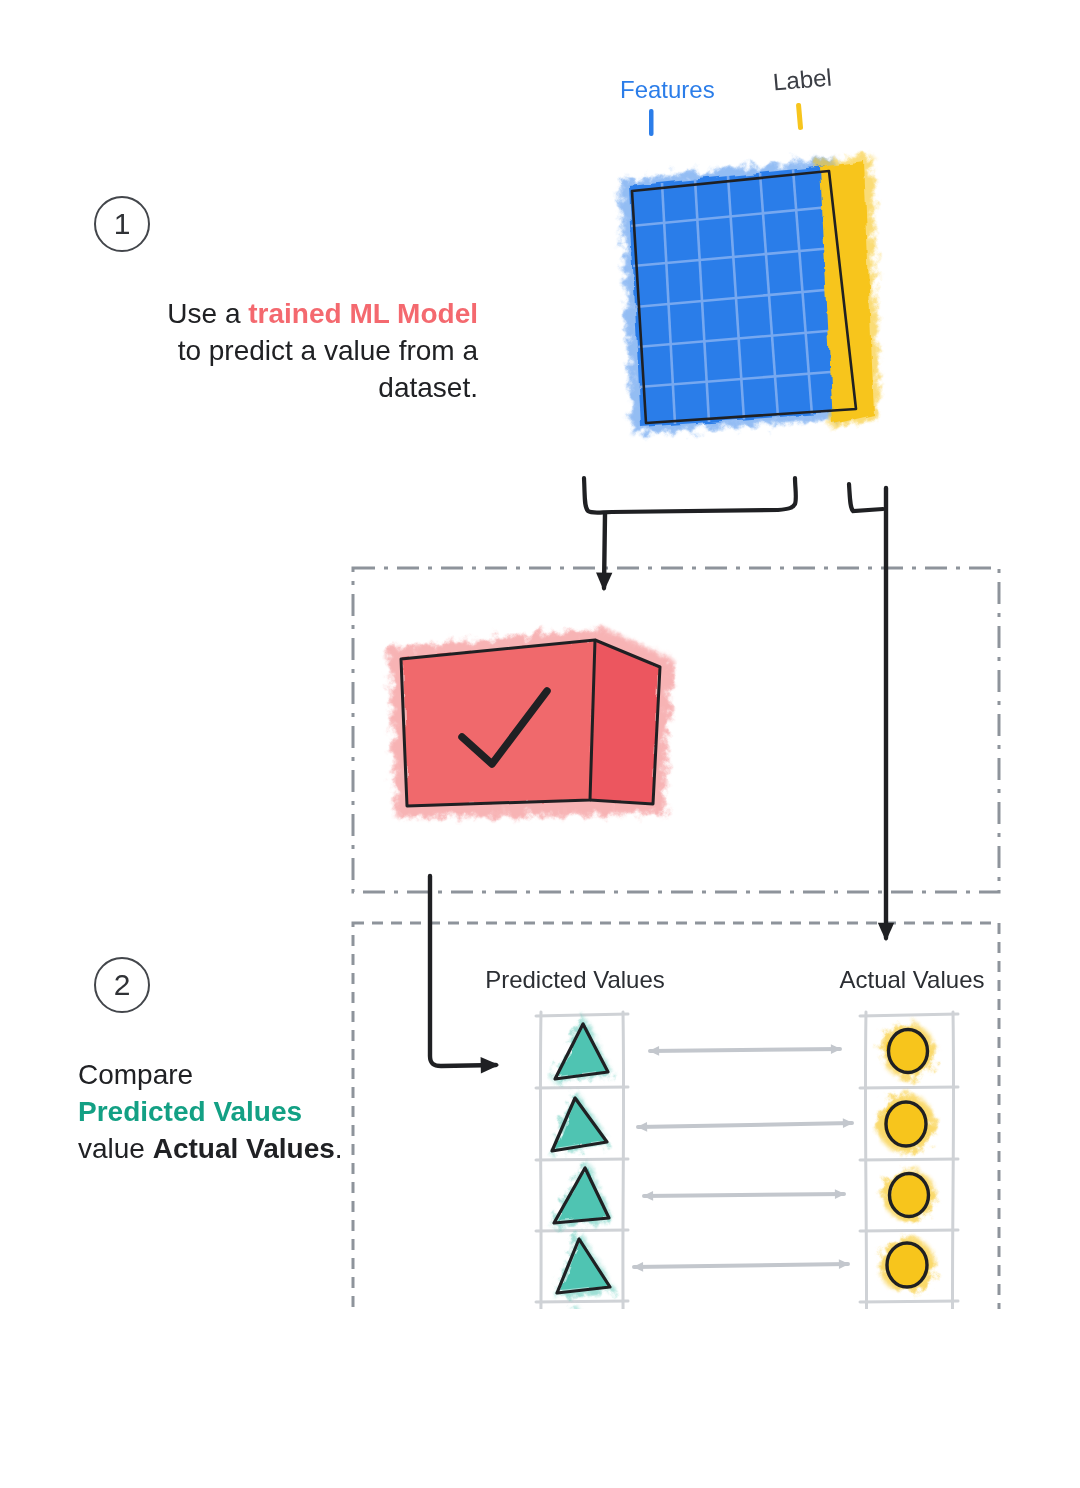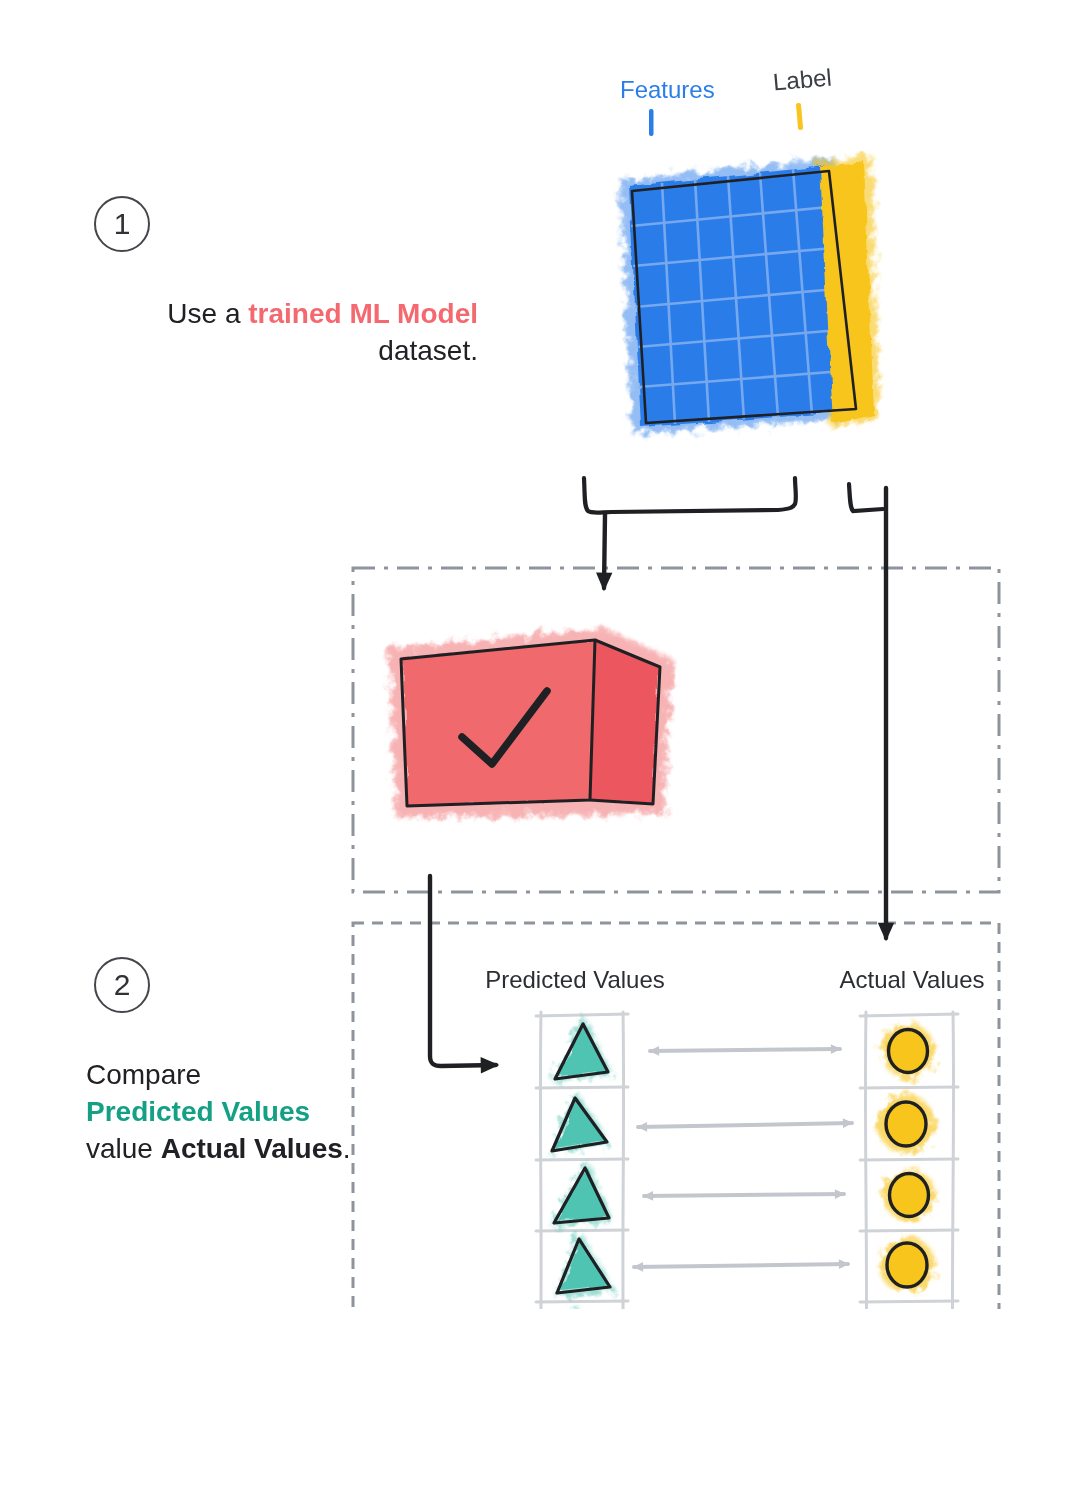--- a/index.html
+++ b/index.html
@@ -182,28 +182,29 @@
   <div class="abs features-label" style="left:620px; top:76px;">Features</div>
 
   <div class="abs label-label" style="left:773px; top:66px;">Label</div>
 
   <div class="abs num-circle" style="left:94px; top:196px;">
     <span>1</span>
   </div>
 
   <div class="abs step-text" style="left:78px; top:295px; width:400px;text-align:right;">
     <div><span>Use a </span><span class="hl-pink">trained ML Model</span></div>
+    <div>to predict a value from a</div>
     <div>dataset.</div>
   </div>
 
   <div class="abs num-circle" style="left:94px; top:957px;">
     <span>2</span>
   </div>
 
-  <div class="abs step-text" style="left:78px; top:1056px; width:400px;margin-left:8px;">
+  <div class="abs step-text" style="left:78px; top:1056px; width:400px;">
     <div>Compare</div>
     <div class="hl-teal">Predicted Values</div>
     <div><span>value </span><span class="hl-ink">Actual Values</span><span>.</span></div>
   </div>
 
   <div class="abs col-header" style="left:465px; top:966px; width:220px;">Predicted Values</div>
 
   <div class="abs col-header" style="left:822px; top:966px; width:180px;">Actual Values</div>
 
 </div>

